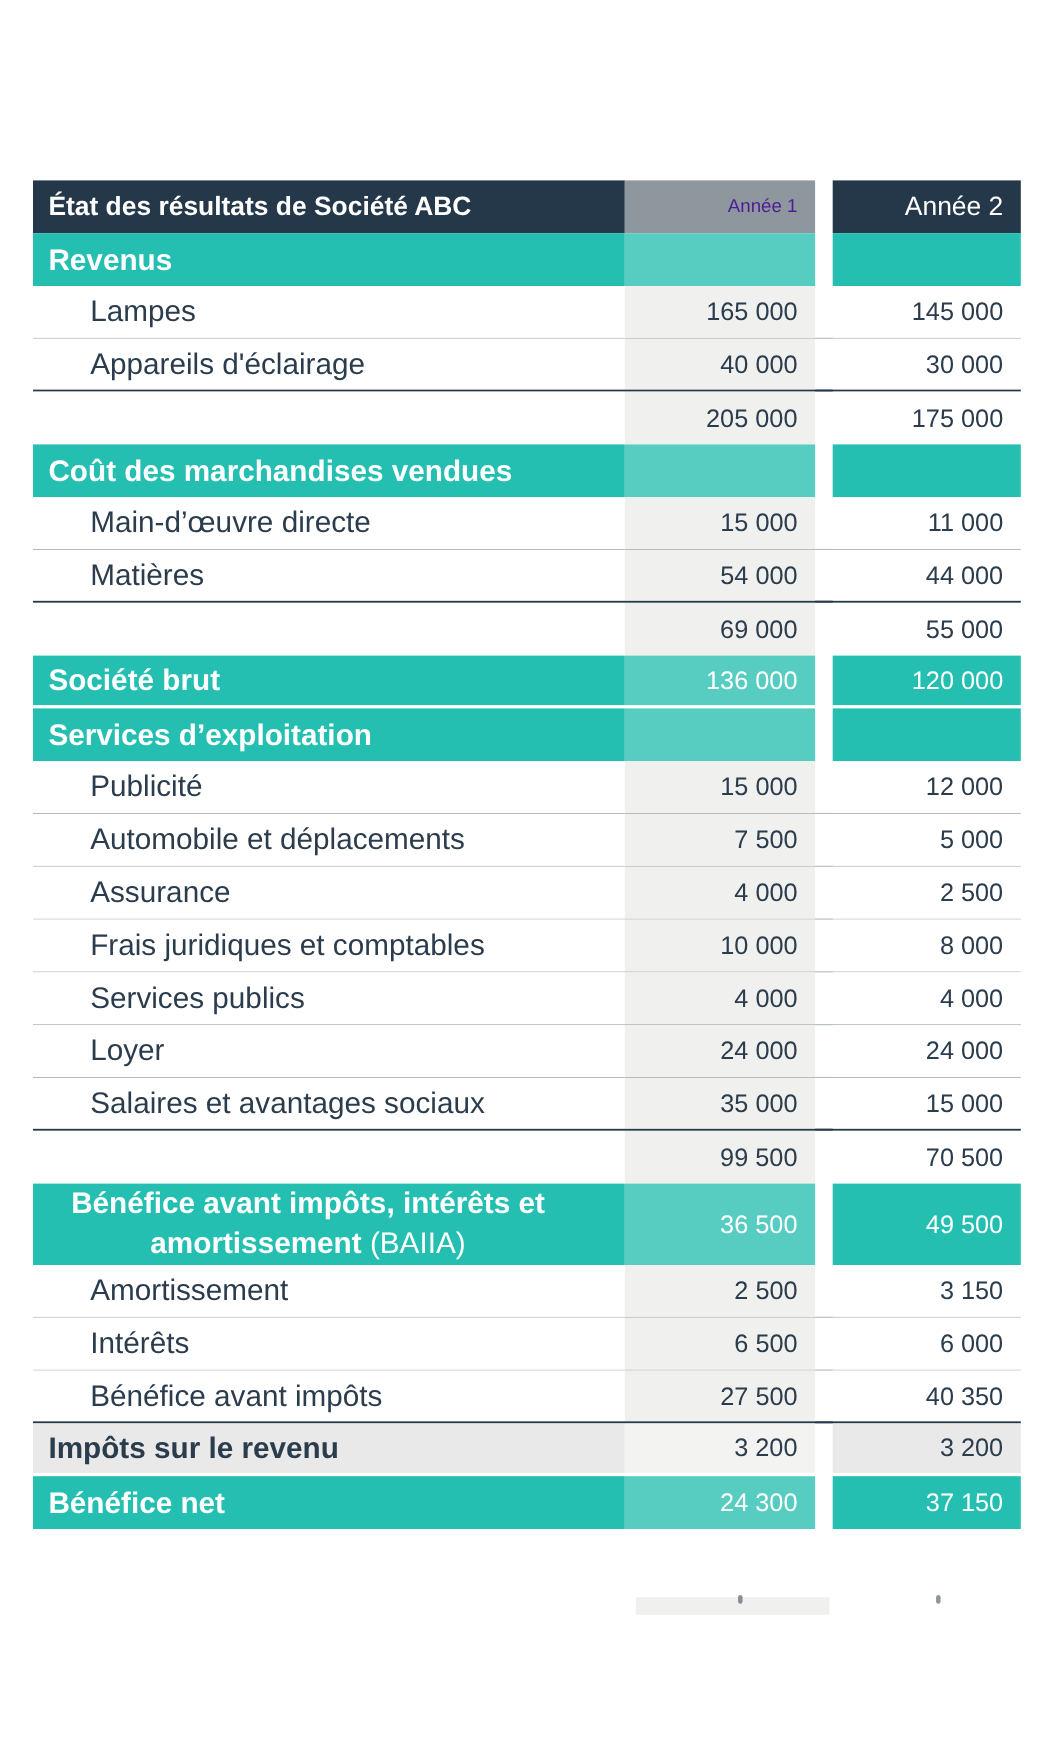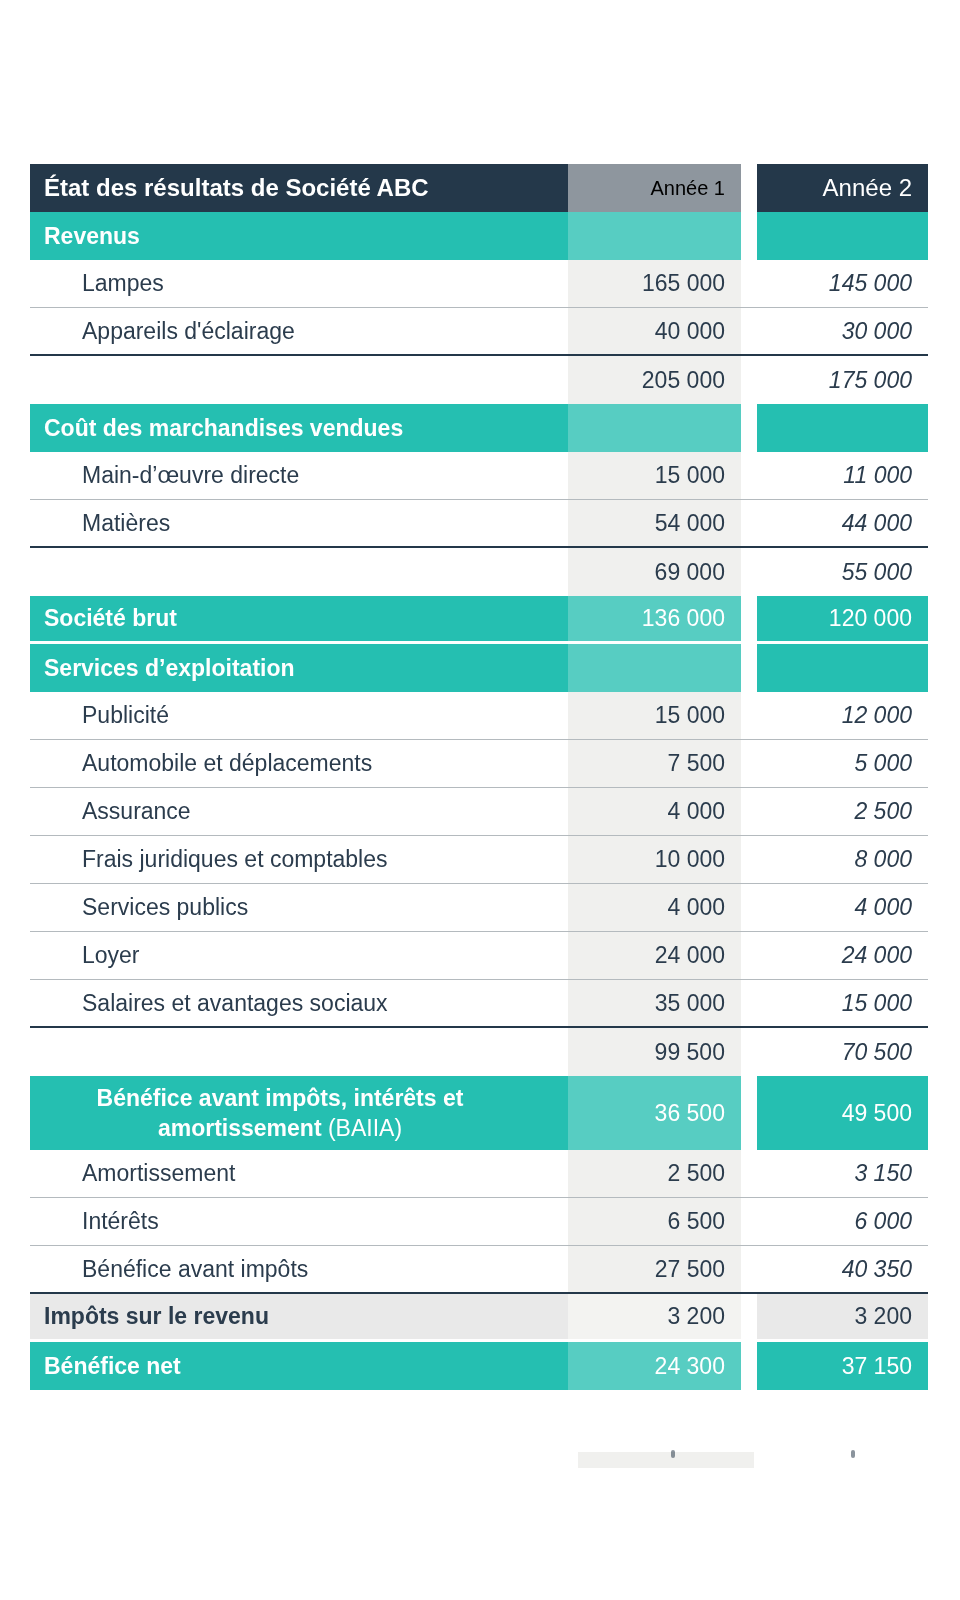--- a/index.html
+++ b/index.html
@@ -14,41 +14,41 @@
     --divider-thin:#B4BABE;
     --white:#FFFFFF;
   }
   *{box-sizing:border-box;margin:0;padding:0;}
   html,body{width:960px;height:1600px;background:#fff;overflow:hidden;
     font-family:"Liberation Sans","DejaVu Sans",sans-serif;}
   .sheet{position:relative;width:960px;height:1432px;background:#fff;}
   .fin-table{position:absolute;left:30px;top:164px;width:898px;}
   .row{display:flex;width:100%;height:48px;align-items:stretch;}
   .cell{display:flex;align-items:center;}
-  .cell.label{width:548px;padding-left:14px;color:var(--text);font-size:23px;}
+  .cell.label{width:548px;padding-left:14px;color:var(--text);font-size:27px;}
   .cell.col1,.cell.col2{justify-content:flex-end;padding-right:16px;
     font-size:23px;color:var(--text);}
   .cell.col1{width:176px;background:var(--col-gray);}
   .cell.col2{width:174px;background:transparent;margin-left:16px;}
 
   
   .r-header .cell{color:#fff;}
   .r-header .label{background:var(--navy);font-weight:700;font-size:24px;}
-  .r-header .col1{background:var(--gray-header);color:#000000;font-size:20px;}
+  .r-header .col1{background:var(--gray-header);color:#4c1d95;font-size:17px;}
   .r-header .col2{background:var(--navy);color:#fff;font-size:24px;}
 
   
   .r-section .label,.r-total .label{background:var(--teal);color:#fff;font-weight:700;}
   .r-section .col1,.r-total .col1{background:var(--teal-light);color:#fff;}
   .r-section .col2,.r-total .col2{background:var(--teal);color:#fff;}
 
   
   .r-item .label{padding-left:52px;}
   .r-item .label,.r-subtotal .label{background:#fff;}
-  .r-item .col2,.r-subtotal .col2{background:#fff;font-style:italic;}
+  .r-item .col2,.r-subtotal .col2{background:#fff;}
 
   
   .r-gray .label{background:var(--row-gray);font-weight:700;}
   .r-gray .col1{background:var(--col-gray-light);}
   .r-gray .col2{background:var(--row-gray);}
 
   
   .div-thin{border-bottom:1.5px solid var(--divider-thin);}
   .div-dark{border-bottom:2.5px solid var(--navy);}
   .div-white{border-bottom:3px solid #fff;}

